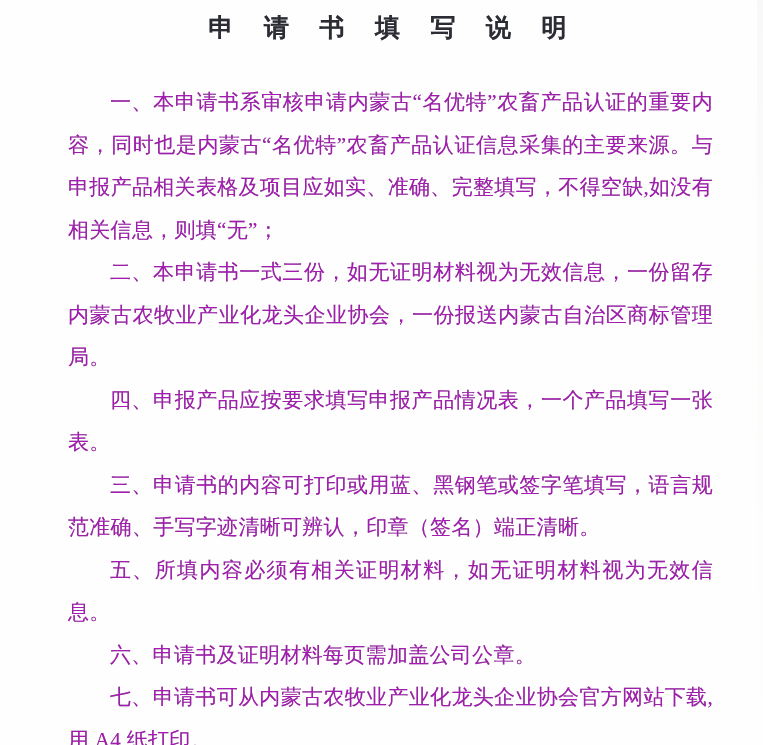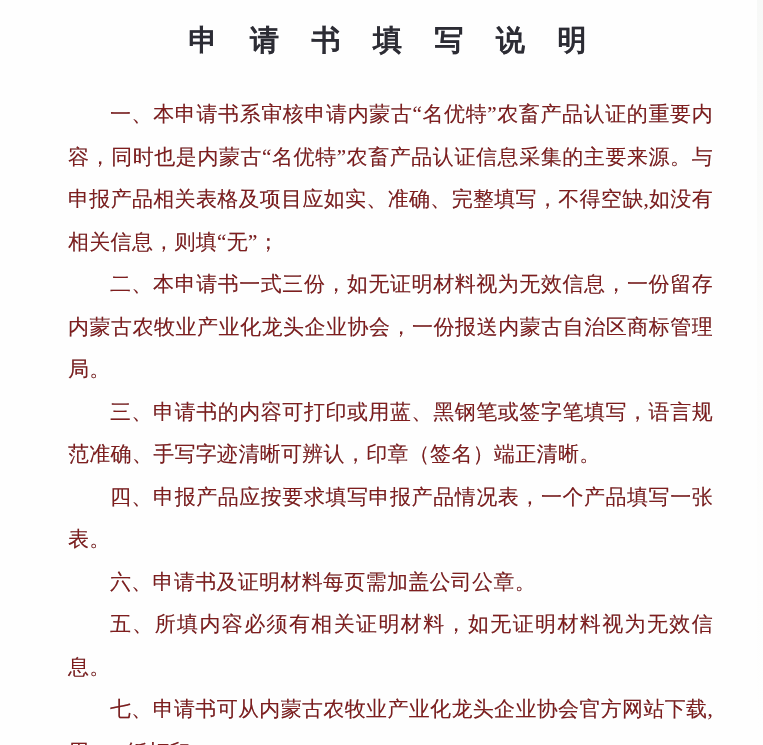--- a/index.html
+++ b/index.html
@@ -24,58 +24,58 @@
     position: absolute;
     top: 0;
     right: 0;
     width: 6px;
     height: 100%;
     background: linear-gradient(to bottom, #f4f6f4 0%, #fbfbfa 45%, #fefefe 100%);
     opacity: .7;
     pointer-events: none;
   }
   h1.doc-title {
-    margin: 12px;
+    margin: 0;
     padding: 0;
     text-align: center;
-    font-size: 29px;
+    font-size: 25px;
     line-height: 30px;
     font-weight: bold;
     color: #2c2c34;
     letter-spacing: 6px;
     white-space: pre;
     text-shadow: 0 0 0.5px rgba(50,50,60,.55);
   }
   .content {
     margin-top: 38px;
   }
   .content p {
     margin: 0;
     padding: 0;
     font-size: 21px;
     line-height: 42.5px;
     text-align: justify;
     text-justify: inter-ideograph;
     text-indent: 2em;
     letter-spacing: 0.3px;
-    color: #7f1d1d;
+    color: #a21caf;
     text-shadow: 0 0 0.5px rgba(58,58,66,.45);
   }
 </style>
 </head>
 <body>
 
 <div class="page">
   <div class="scan-edge"></div>
 
   <h1 class="doc-title">申  请  书  填  写  说  明</h1>
 
   <div class="content">
     <p>一、本申请书系审核申请内蒙古“名优特”农畜产品认证的重要内容，同时也是内蒙古“名优特”农畜产品认证信息采集的主要来源。与申报产品相关表格及项目应如实、准确、完整填写，不得空缺,如没有相关信息，则填“无”；</p>
     <p>二、本申请书一式三份，如无证明材料视为无效信息，一份留存内蒙古农牧业产业化龙头企业协会，一份报送内蒙古自治区商标管理局。</p>
+    <p>四、申报产品应按要求填写申报产品情况表，一个产品填写一张表。</p>
     <p>三、申请书的内容可打印或用蓝、黑钢笔或签字笔填写，语言规范准确、手写字迹清晰可辨认，印章（签名）端正清晰。</p>
-    <p>四、申报产品应按要求填写申报产品情况表，一个产品填写一张表。</p>
+    <p>五、所填内容必须有相关证明材料，如无证明材料视为无效信息。</p>
     <p>六、申请书及证明材料每页需加盖公司公章。</p>
-    <p>五、所填内容必须有相关证明材料，如无证明材料视为无效信息。</p>
     <p>七、申请书可从内蒙古农牧业产业化龙头企业协会官方网站下载,用 A4 纸打印。</p>
 
   </div>
 </div>
 
 </body></html>

